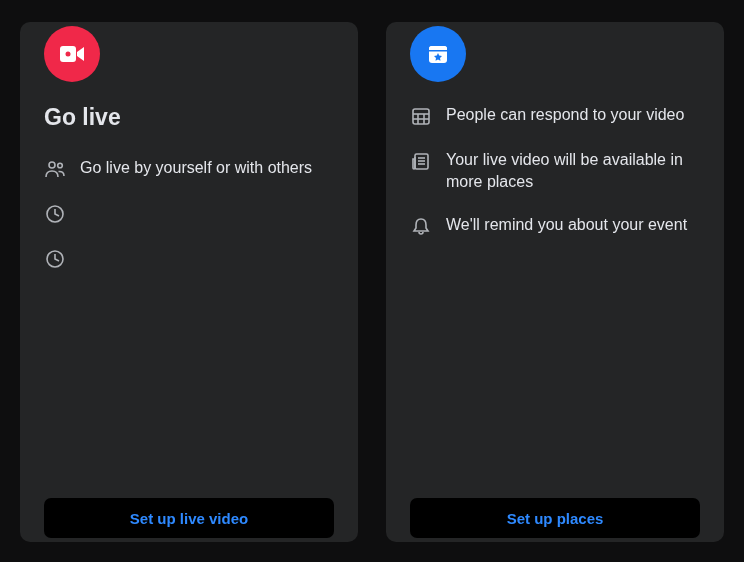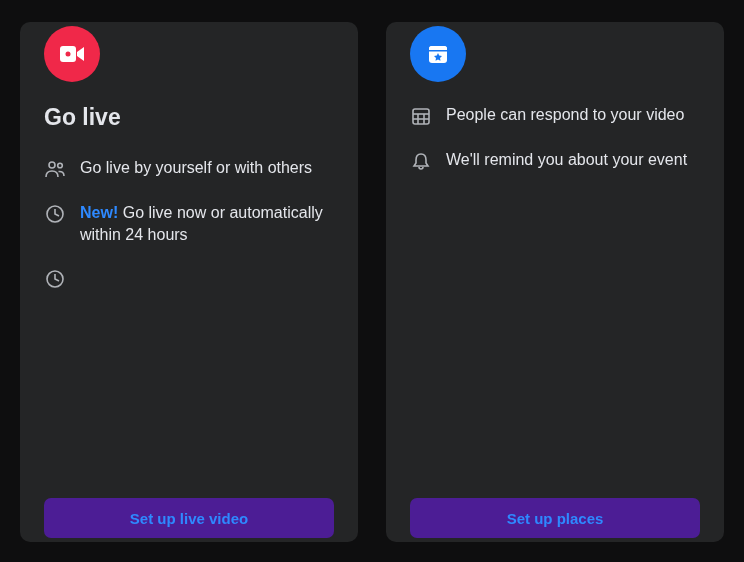--- a/index.html
+++ b/index.html
@@ -53,21 +53,21 @@
     .feat-text {
       color: #e4e6eb;
       font-size: 16px;
       line-height: 1.35;
       font-weight: 400;
     }
     
     .badge2 { color: #2e89ff; font-weight: 600; }
     .spacer { flex: 1; }
     .cta {
-      background: #4c1d95;
+      background: #000000;
       color: #2e89ff;
       border: none;
       width: 100%;
       height: 40px;
       border-radius: 7px;
       font-weight: 600;
       font-size: 15px;
       cursor: pointer;
     }
   </style>
@@ -97,24 +97,20 @@
       <span class="feat-text">Go live by yourself or with others</span>
     </div>
 
     <div class="feat-item">
       <span class="feat-icon">
         <svg width="20" height="20" viewBox="0 0 20 20" stroke-width="1.6">
           <circle cx="10" cy="10" r="8"></circle>
           <path d="M10 5 L10 10 L14 12"></path>
         </svg>
       </span>
-      <span class="feat-text">
-        <span class="badge2">New!</span>
-        <span>Go live now or automatically within 24 hours</span>
-      </span>
     </div>
 
     <div class="feat-item">
       <span class="feat-icon">
         <svg width="20" height="20" viewBox="0 0 20 20" stroke-width="1.6">
           <circle cx="10" cy="10" r="8"></circle>
           <path d="M10 5 L10 10 L14 12"></path>
         </svg>
       </span>
     </div>
@@ -141,20 +137,32 @@
           <rect x="2" y="3" width="16" height="15" rx="2"></rect>
           <line x1="2" y1="8" x2="18" y2="8"></line>
           <line x1="7" y1="8" x2="7" y2="18"></line>
           <line x1="13" y1="8" x2="13" y2="18"></line>
           <line x1="2" y1="13" x2="18" y2="13"></line>
         </svg>
       </span>
       <span class="feat-text">People can respond to your video</span>
     </div>
 
+    <div class="feat-item">
+      <span class="feat-icon">
+        <svg width="20" height="20" viewBox="0 0 20 20" stroke-width="1.6">
+          <rect x="4" y="3" width="13" height="15" rx="1.5"></rect>
+          <path d="M4 6 L4 17 Q4 18 3 18 Q2 18 2 17 L2 8 L4 8"></path>
+          <line x1="7" y1="7" x2="14" y2="7"></line>
+          <line x1="7" y1="10" x2="14" y2="10"></line>
+          <line x1="7" y1="13" x2="14" y2="13"></line>
+        </svg>
+      </span>
+      <span class="feat-text">Your live video will be available in more places</span>
+    </div>
 
     <div class="feat-item">
       <span class="feat-icon">
         <svg width="20" height="20" viewBox="0 0 20 20" stroke-width="1.6">
           <path d="M10 3 Q15 3 15 9 L15 12 L17 15 L3 15 L5 12 L5 9 Q5 3 10 3 Z"></path>
           <path d="M8 16 Q8 18 10 18 Q12 18 12 16"></path>
         </svg>
       </span>
       <span class="feat-text">We'll remind you about your event</span>
     </div>

